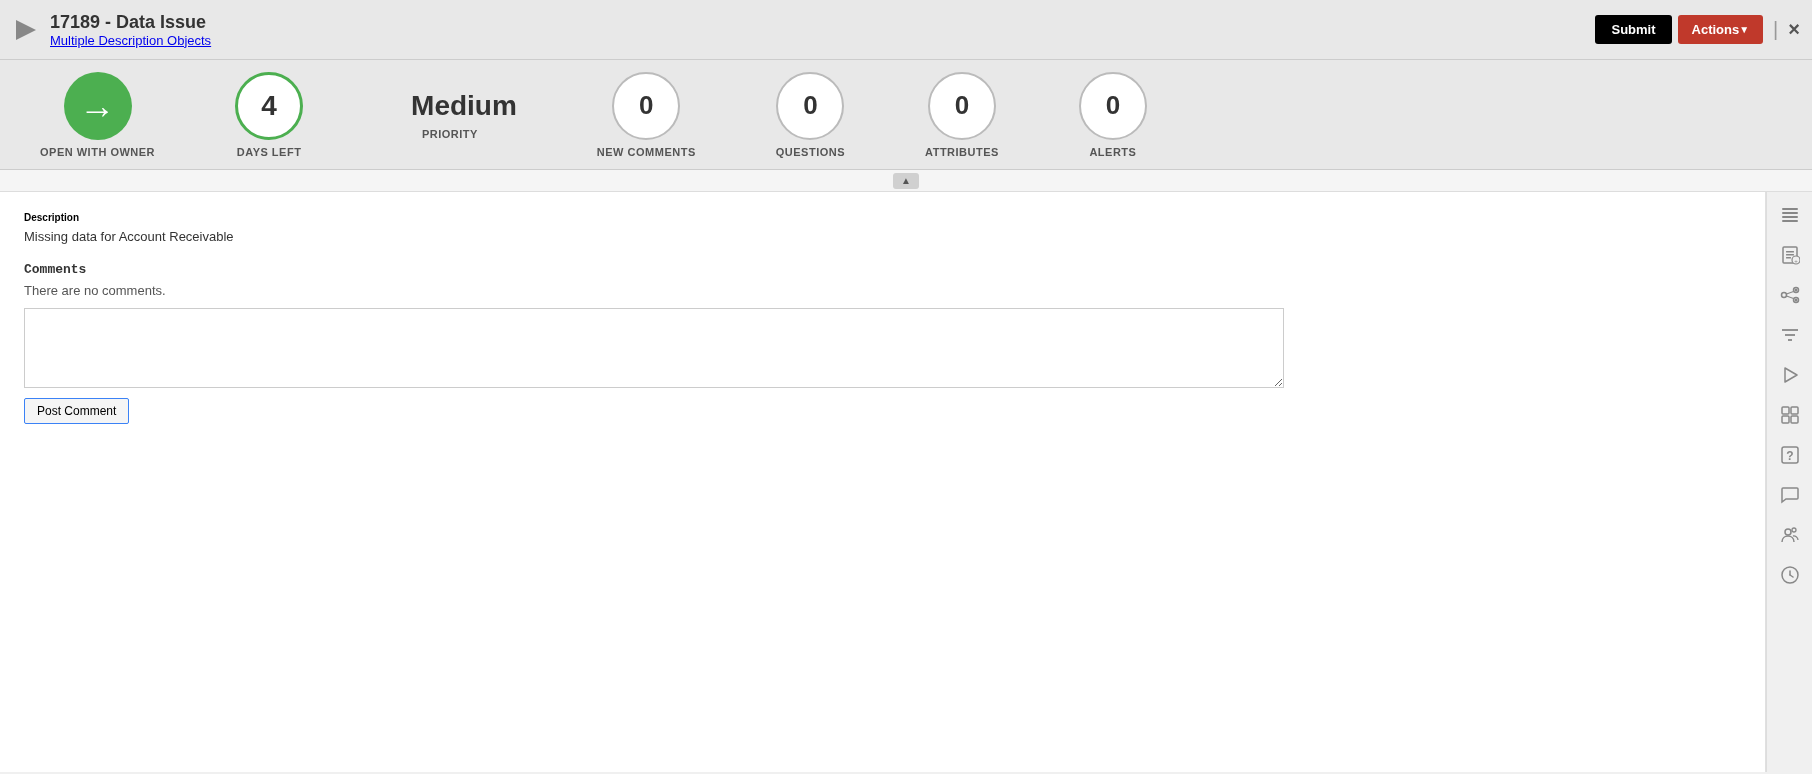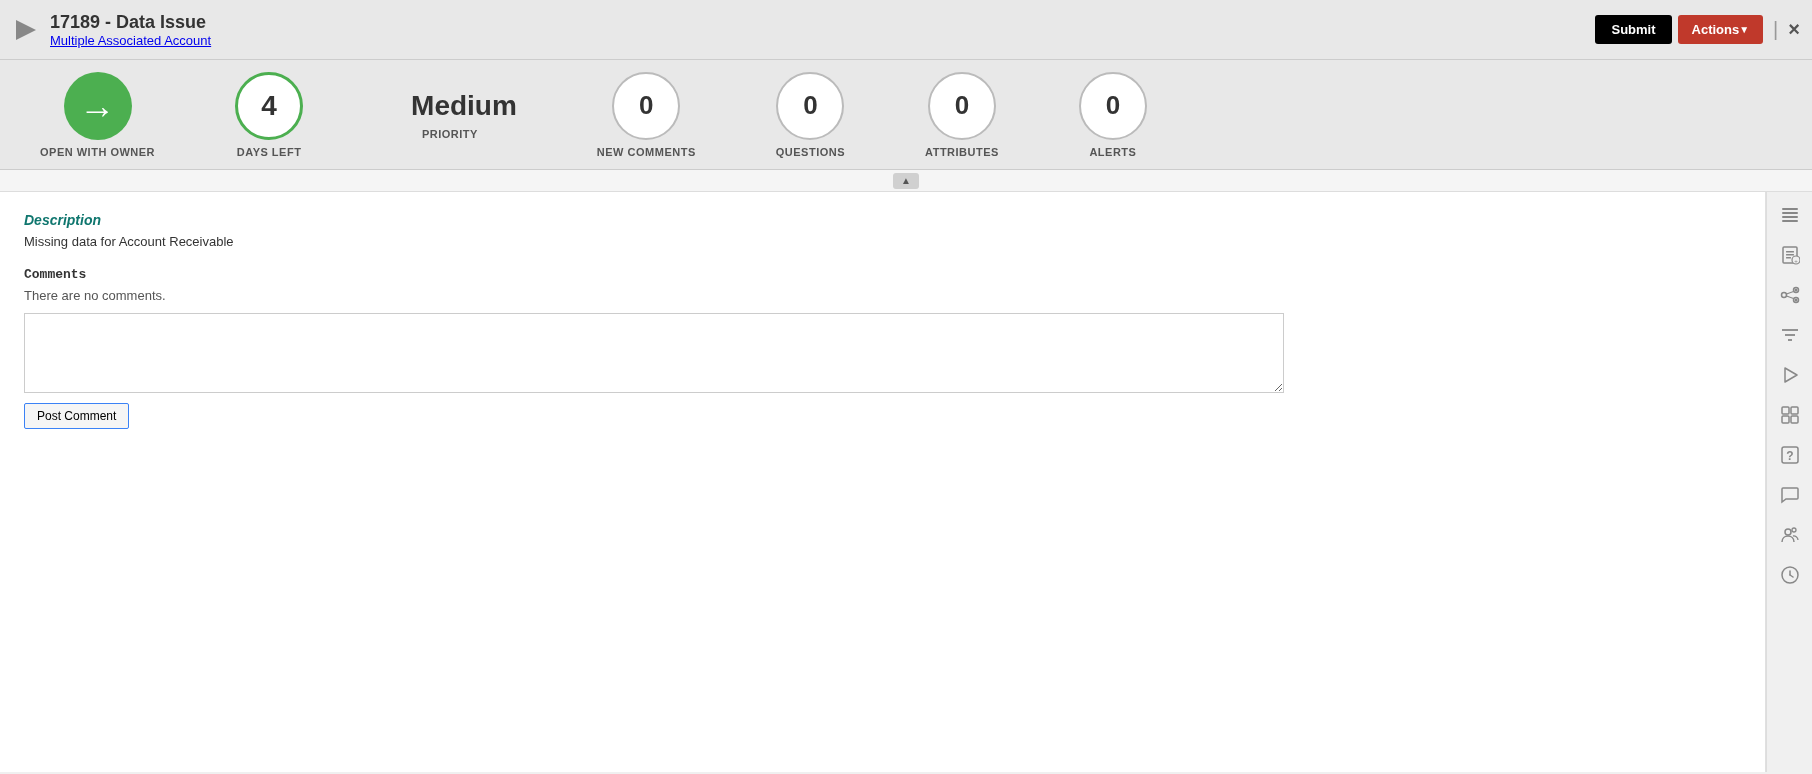--- a/index.html
+++ b/index.html
@@ -168,24 +168,23 @@
     
     .content-area {
       flex: 1;
       background: white;
       padding: 20px 24px;
       overflow-y: auto;
       border-right: 1px solid #e0e0e0;
     }
     .section-title {
       font-weight: bold;
-      font-size: 14px;
+      font-size: 10px;
       margin-bottom: 6px;
-      color: #0f766e;
-      font-style: italic;
+      color: #000000;
     }
     .description-text {
       font-size: 13px;
       color: #333;
       margin-bottom: 18px;
     }
     .comments-label {
       font-weight: bold;
       font-size: 13px;
       margin-bottom: 6px;
@@ -250,21 +249,21 @@
 
 <div class="header">
 
   <svg class="header-logo" viewBox="0 0 28 28">
     <polygon points="4,4 24,14 4,24" fill="#888"></polygon>
   </svg>
 
   <div class="header-title-area">
     <div class="header-title">17189 - Data Issue</div>
     <div>
-      <a href="#">Multiple Associated Account</a>
+      <a href="#">Multiple Description Objects</a>
     </div>
   </div>
 
   <div class="header-actions">
     <button class="btn-submit">Submit</button>
     <button class="btn-actions">
       <span>Actions</span>
       <span class="caret">▼</span>
     </button>
     <span class="header-divider">|</span>

